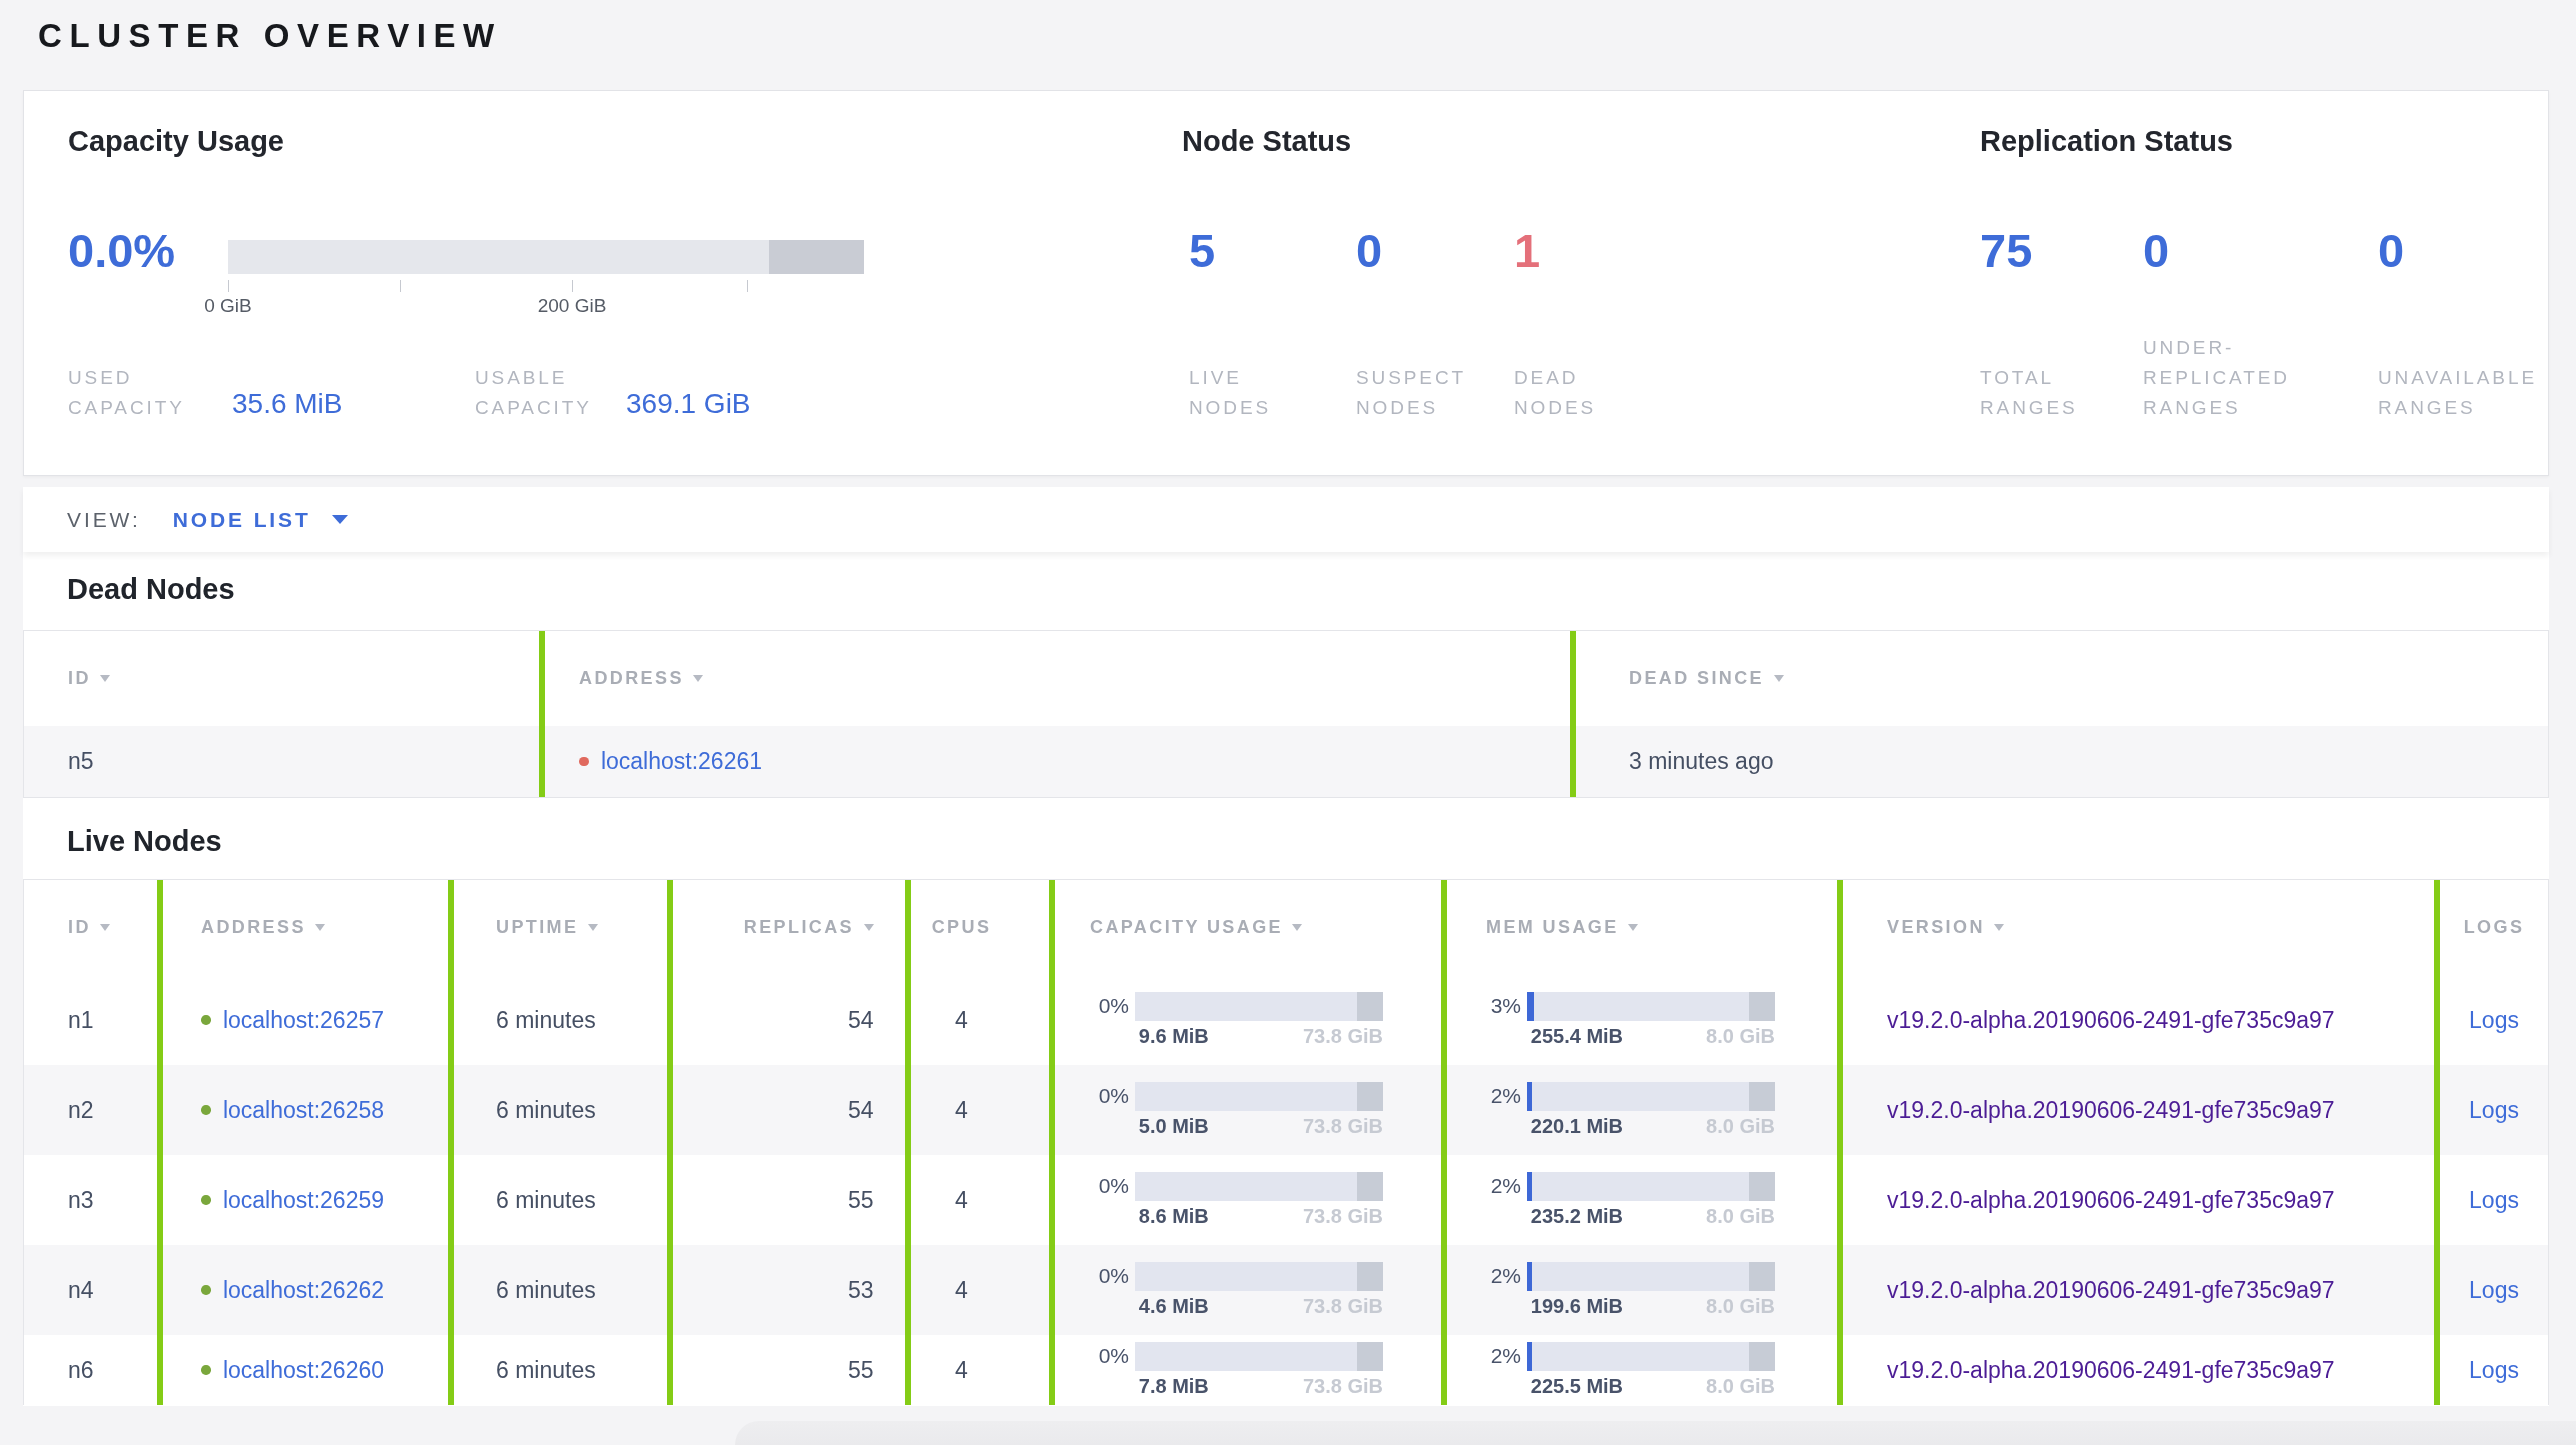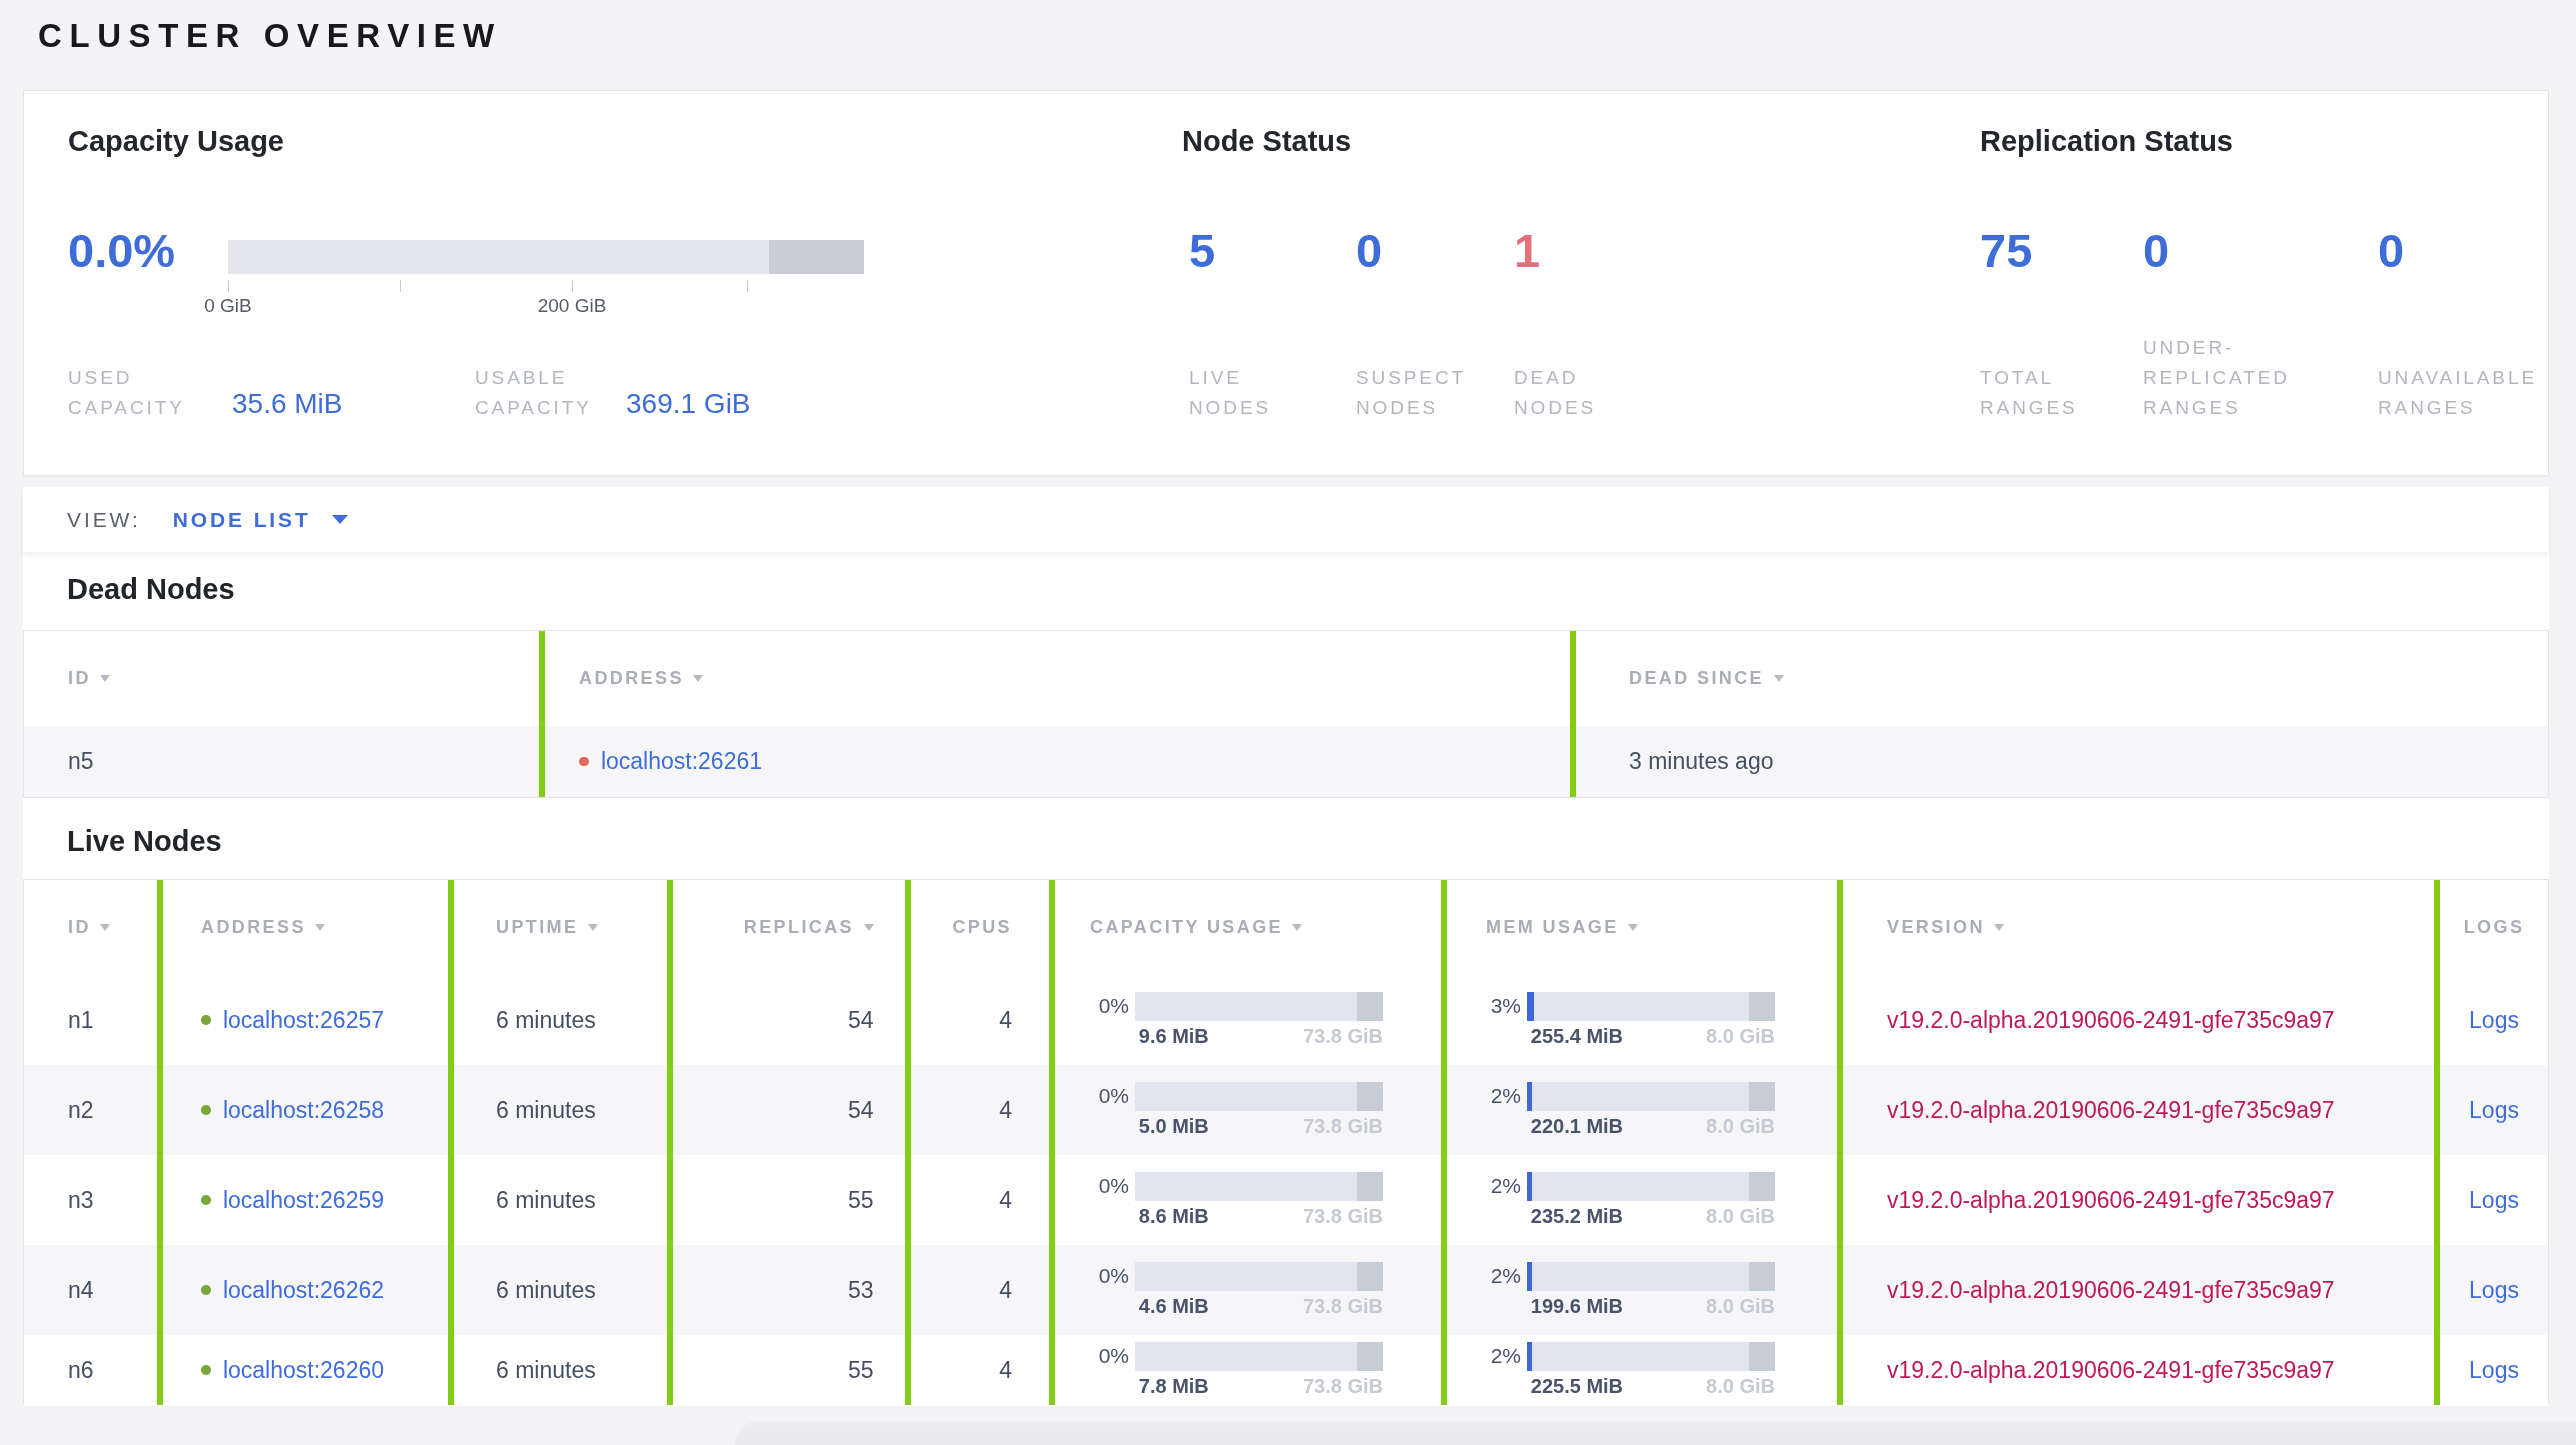--- a/index.html
+++ b/index.html
@@ -90,24 +90,24 @@
   .live-table { position:absolute; left:0; top:327px; width:2526px; height:526px; border:1px solid #e4e5e9; }
   .live-table .th-row { height:95px; background:#ffffff; }
   .live-table .tr-row { height:90px; }
   .live-table .tr-row:nth-child(odd) { background:#f6f6f8; }
   .live-table .tr-row:nth-child(even) { background:#ffffff; }
   .live-table .tr-row:last-child { height:70px; }
   .c-id  { width:139px; padding-left:44px; }
   .c-addr{ width:291px; padding-left:38px; }
   .c-up  { width:219px; padding-left:42px; }
   .c-rep { width:238px; justify-content:flex-end; padding-right:31.5px; }
-  .c-cpu { width:144px; justify-content:flex-end; padding-right:37px; }
+  .c-cpu { width:144px; justify-content:center; padding-right:37px; }
   .c-cap { width:392px; padding-left:35px; }
   .c-mem { width:396px; padding-left:39px; }
-  .c-ver { width:597px; padding-left:44px; font-size:23px; color:#be185d; }
+  .c-ver { width:597px; padding-left:44px; font-size:23px; color:#4c1d95; }
   .c-log { flex:1; justify-content:center; }
   .tr-row .c-cap, .tr-row .c-mem { padding-left:0; }
 
   .link { color:#3e6cd8; text-decoration:none; cursor:pointer; }
   .dot { width:9.5px; height:9.5px; border-radius:50%; margin-right:12.4px; flex:none; }
   .dot-live { background:#7aa73c; }
   .dot-dead { background:#e0695e; }
 
   .usage { display:flex; flex-direction:column; gap:4.8px; width:100%; }
   .usage .bar-line { display:flex; align-items:center; }

